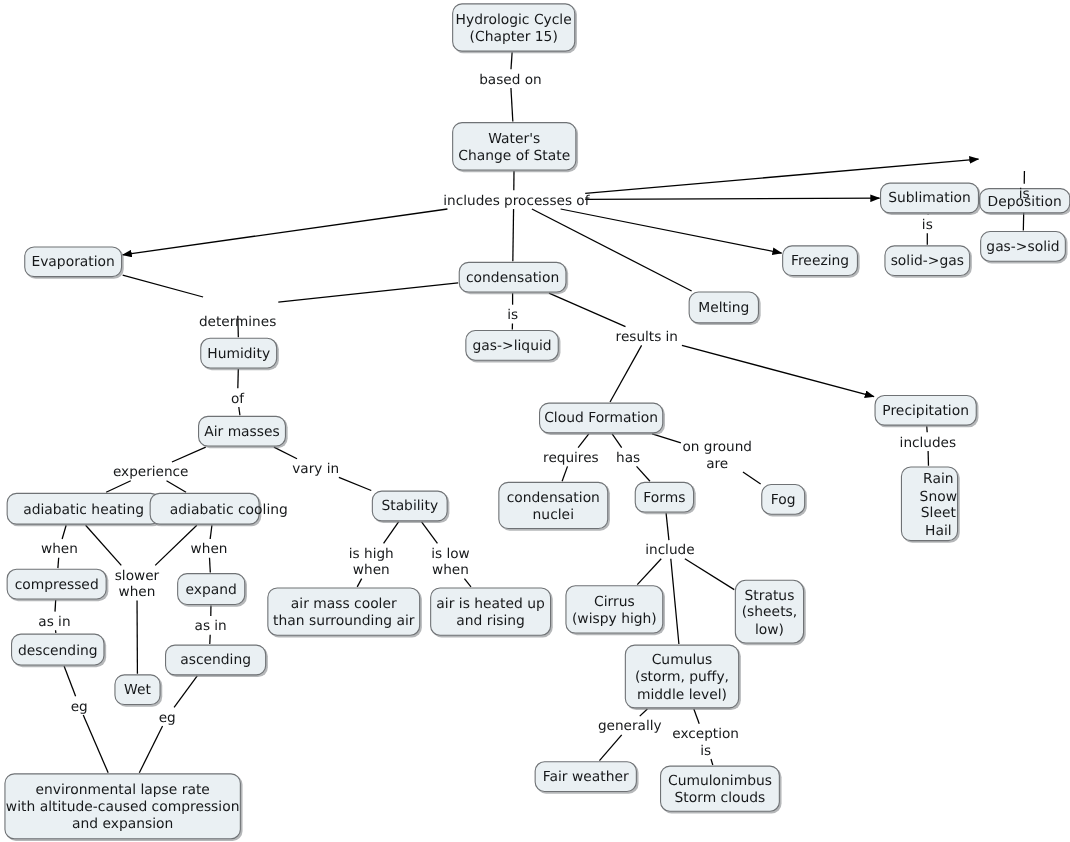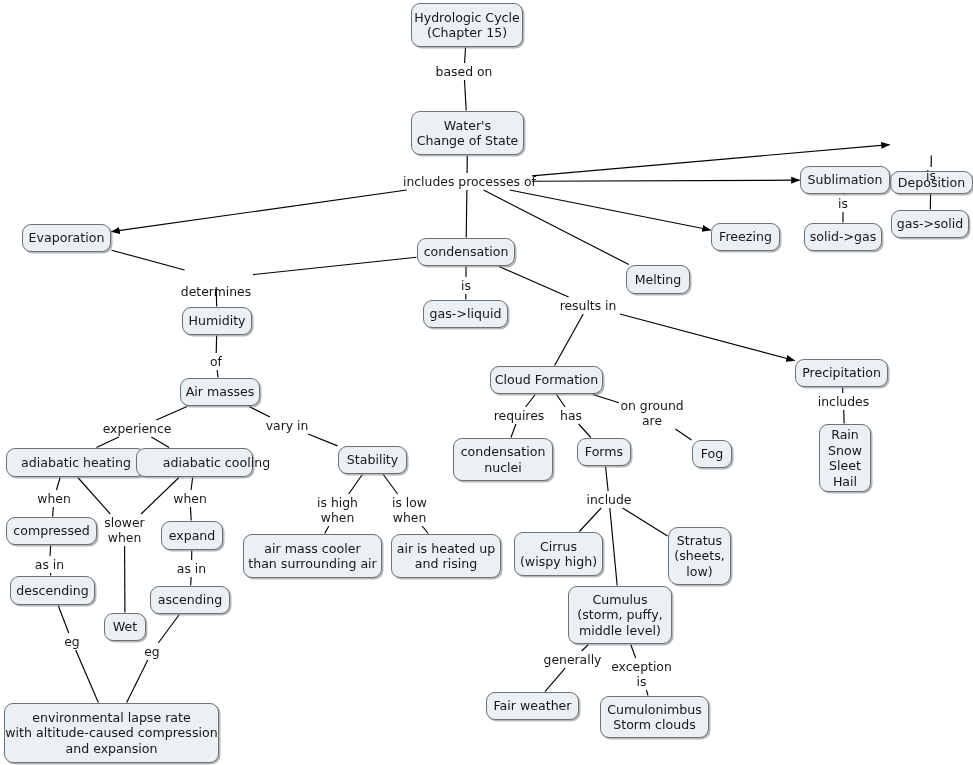--- a/index.html
+++ b/index.html
@@ -147,42 +147,42 @@
       <div class="node" style="left: 423px; top: 300px; width: 85px; height: 28px;"><span>gas-&gt;liquid</span></div>
       <div class="node" style="left: 182px; top: 307px; width: 70px; height: 28px;"><span>Humidity</span></div>
       <div class="node" style="left: 795px; top: 359px; width: 93px; height: 28px;"><span>Precipitation</span></div>
       <div class="node" style="left: 490px; top: 366px; width: 113px; height: 28px;"><span>Cloud Formation</span></div>
       <div class="node" style="left: 180px; top: 378px; width: 80px; height: 28px;"><span>Air masses</span></div>
       <div class="node" style="left: 338px; top: 446px; width: 69px; height: 28px;"><span>Stability</span></div>
       <div class="node" style="left: 453px; top: 438px; width: 100px; height: 43px;"><span>condensation
 nuclei</span></div>
       <div class="node" style="left: 577px; top: 438px; width: 54px; height: 28px;"><span>Forms</span></div>
       <div class="node" style="left: 692px; top: 440px; width: 40px; height: 28px;"><span>Fog</span></div>
-      <div class="node" style="left: 819px; top: 424px; width: 52px; height: 68px;"><span>Rain
+      <div class="node" style="left: 819px; top: 424px; width: 52px; height: 68px; justify-content: flex-end;"><span>Rain
 Snow
 Sleet
 Hail</span></div>
       <div class="node" style="left: 6px; top: 448px; width: 140px; height: 29px;"><span>adiabatic heating</span></div>
-      <div class="node" style="left: 136px; top: 448px; width: 117px; height: 29px; padding-left: 44px;"><span>adiabatic cooling</span></div>
+      <div class="node" style="left: 136px; top: 448px; width: 100px; height: 29px; padding-left: 44px;"><span>adiabatic cooling</span></div>
       <div class="node" style="left: 6px; top: 517px; width: 91px; height: 28px;"><span>compressed</span></div>
       <div class="node" style="left: 161px; top: 521px; width: 62px; height: 29px;"><span>expand</span></div>
       <div class="node" style="left: 243px; top: 534px; width: 139px; height: 44px;"><span>air mass cooler
 than surrounding air</span></div>
       <div class="node" style="left: 391px; top: 534px; width: 110px; height: 44px;"><span>air is heated up
 and rising</span></div>
       <div class="node" style="left: 514px; top: 532px; width: 89px; height: 44px;"><span>Cirrus
 (wispy high)</span></div>
       <div class="node" style="left: 668px; top: 527px; width: 63px; height: 58px; border-radius: 10px;"><span>Stratus
 (sheets,
 low)</span></div>
       <div class="node" style="left: 10px; top: 576px; width: 85px; height: 29px;"><span>descending</span></div>
       <div class="node" style="left: 568px; top: 586px; width: 104px; height: 58px;"><span>Cumulus
 (storm, puffy,
 middle level)</span></div>
-      <div class="node" style="left: 150px; top: 586px; width: 80px; height: 28px;"><span>ascending</span></div>
+      <div class="node" style="left: 150px; top: 586px; width: 92px; height: 28px;"><span>ascending</span></div>
       <div class="node" style="left: 104px; top: 613px; width: 42px; height: 28px;"><span>Wet</span></div>
       <div class="node" style="left: 486px; top: 692px; width: 93px; height: 28px;"><span>Fair weather</span></div>
       <div class="node" style="left: 600px; top: 696px; width: 109px; height: 42px;"><span>Cumulonimbus
 Storm clouds</span></div>
       <div class="node" style="left: 4px; top: 703px; width: 215px; height: 60px;"><span>environmental lapse rate
 with altitude-caused compression
 and expansion</span></div>
       <div class="linklabel" style="left: 434px; top: 64px; width: 60px;">based on</div>
       <div class="linklabel" style="left: 403px; top: 174px; width: 128px;">includes processes of</div>
       <div class="linklabel" style="left: 836px; top: 196px; width: 14px;">is</div>

